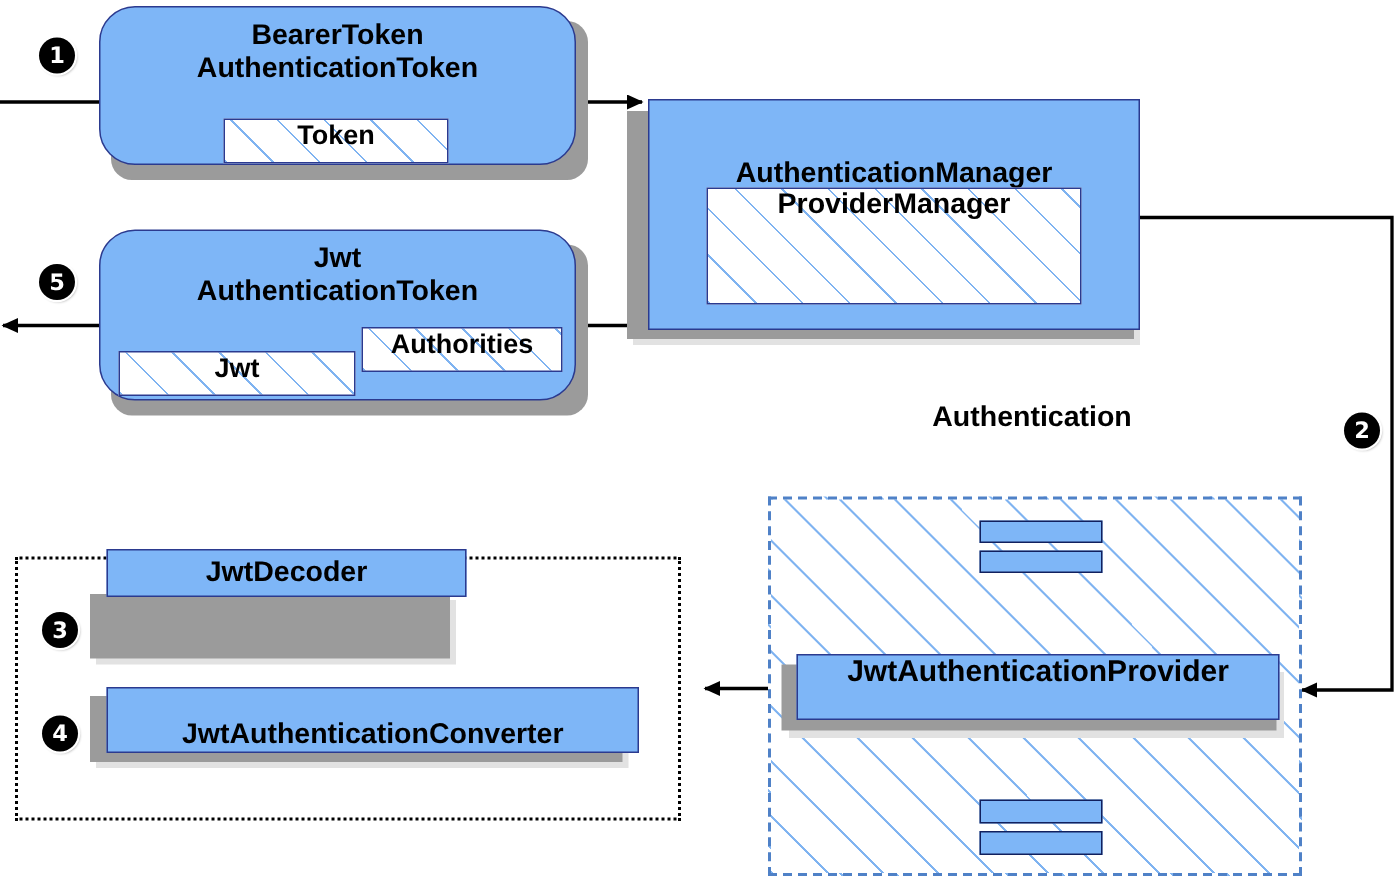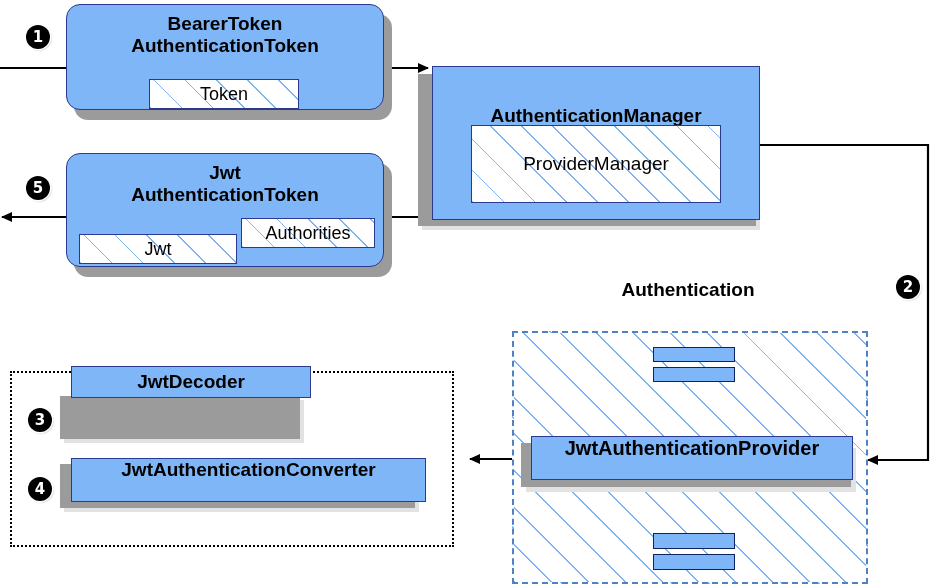--- a/index.html
+++ b/index.html
@@ -36,21 +36,21 @@
     border: 1.5px solid #2B3A8F;
     display: flex;
     flex-direction: column;
     align-items: center;
     justify-content: flex-start;
     color: #000000;
     font-weight: bold;
     text-align: center;
   }
   .rounded {
-    border-radius: 14px;
+    border-radius: 24px;
   }
   
   .shadow-dark {
     position: absolute;
     background: #9B9B9B;
   }
   .shadow-light {
     position: absolute;
     background: #E2E2E2;
   }
@@ -64,23 +64,23 @@
     border: 1.5px solid #2B3A8F;
     background-color: #ffffff;
     background-image: repeating-linear-gradient(
       45deg,
       rgba(120,175,240,0.95) 0px,
       rgba(120,175,240,0.95) 1.2px,
       rgba(255,255,255,0) 1.2px,
       rgba(255,255,255,0) 22px
     );
     display: flex;
-    align-items: center;
+    align-items: flex-start;
     justify-content: center;
-    font-weight: normal;
+    font-weight: bold;
     color: #000000;
   }
   
   .dashed-blue {
     position: absolute;
     box-sizing: border-box;
     border: 2px dashed #4F81C7;
     background-color: #ffffff;
     background-image: repeating-linear-gradient(
       45deg,
@@ -118,21 +118,20 @@
     box-shadow: 0 0 0 1.5px #ffffff, 1px 1px 2px rgba(0,0,0,0.45);
     font-family: "DejaVu Sans", sans-serif;
   }
   
   .plain-label {
     position: absolute;
     font-weight: bold;
     color: #000000;
     text-align: center;
     line-height: 1.18;
-    margin-top: 11px;
   }
   .title-2line {
     padding-top: 8px;
     line-height: 1.16;
   }
 </style>
 </head>
 <body>
 
 <div id="diagram-root">
@@ -226,18 +225,18 @@
 
   <div class="shadow-light" style="left:64px; top:400px; width:240px; height:43px;"></div>
   <div class="shadow-dark" style="left:60px; top:396px; width:240px; height:43px;"></div>
   <div class="node blue-box" style="left:71px; top:366px; width:240px; height:32px; font-size:19px; justify-content:center;">
     <span>JwtDecoder</span>
   </div>
   <div class="badge" style="left:28px; top:408px;">3</div>
 
   <div class="shadow-light" style="left:64px; top:468px; width:355px; height:44px;"></div>
   <div class="shadow-dark" style="left:60px; top:464px; width:355px; height:44px;"></div>
-  <div class="node blue-box" style="left:71px; top:458px; width:355px; height:44px; font-size:19px; justify-content:flex-start;">
+  <div class="node blue-box" style="left:71px; top:458px; width:355px; height:44px; font-size:19px; justify-content:flex-end;">
     <span>JwtAuthenticationConverter</span>
   </div>
   <div class="badge" style="left:28px; top:477px;">4</div>
 
 </div>
 
 </body></html>

